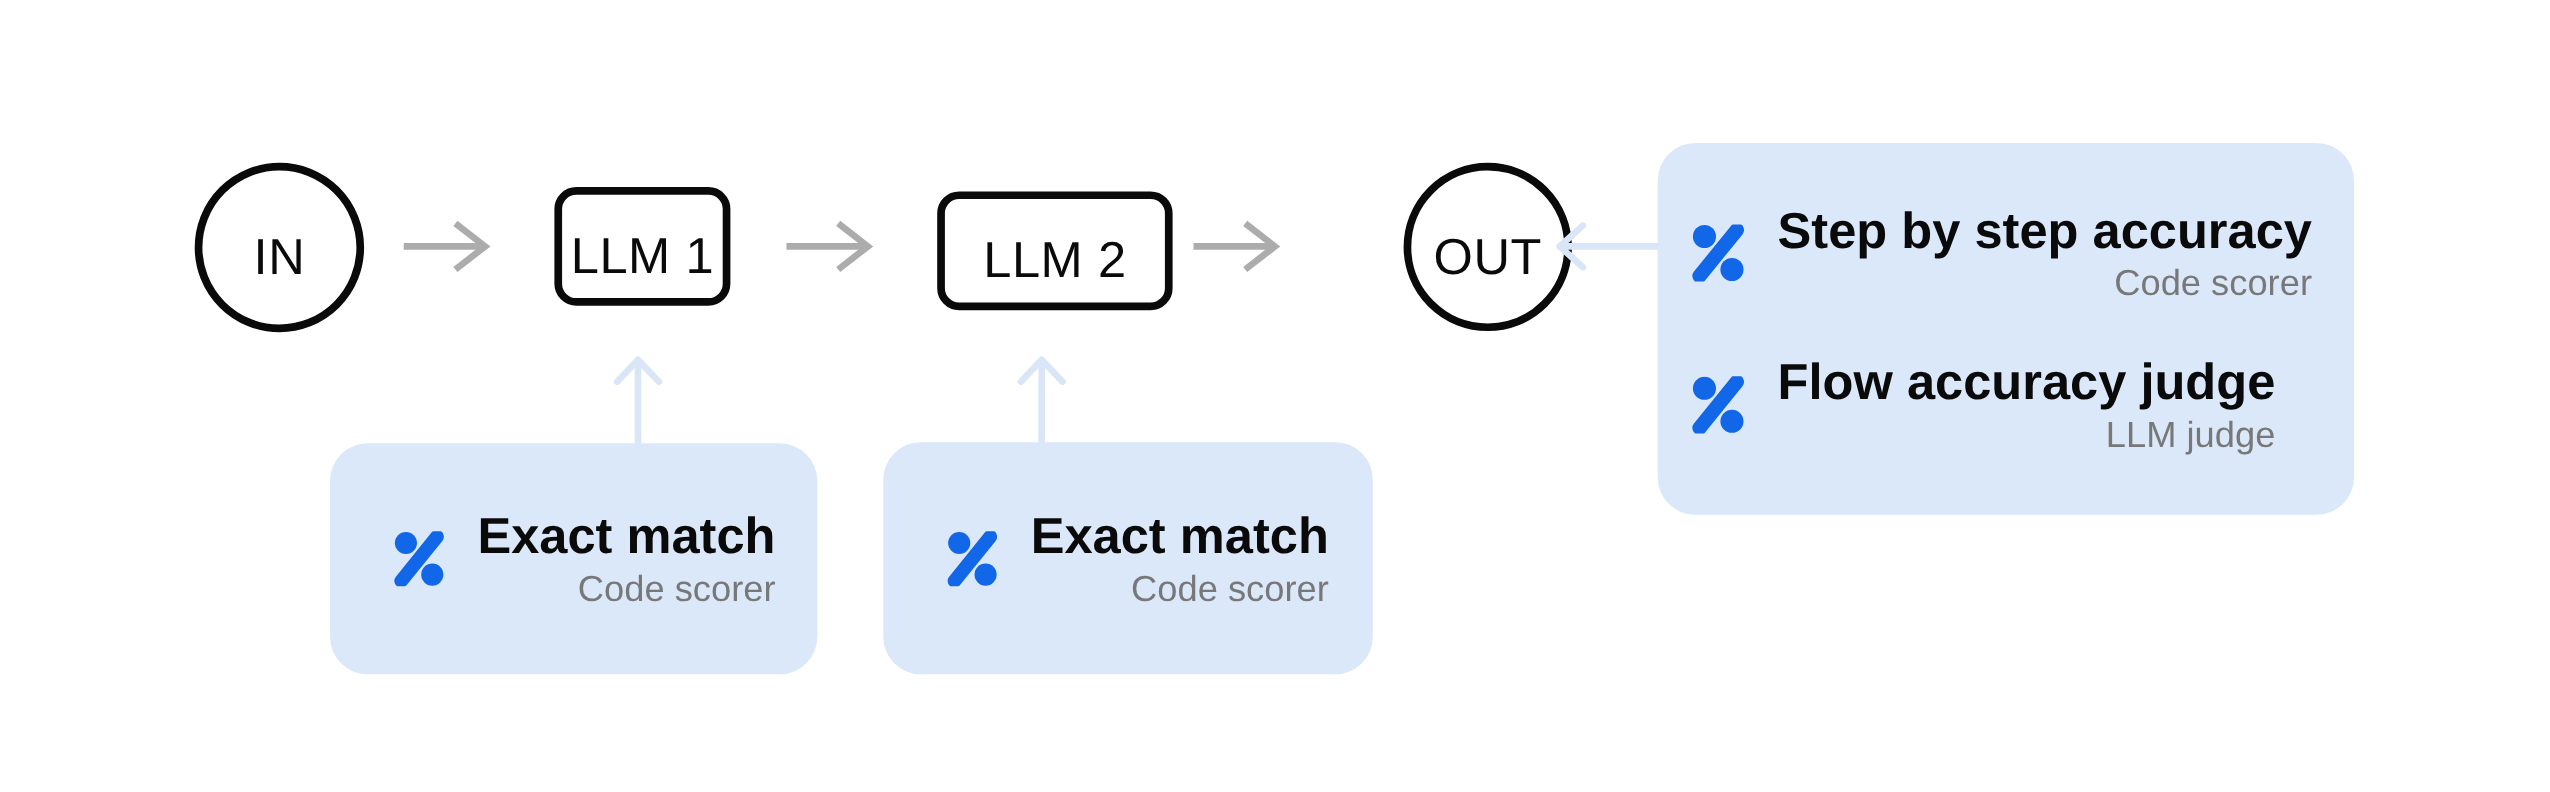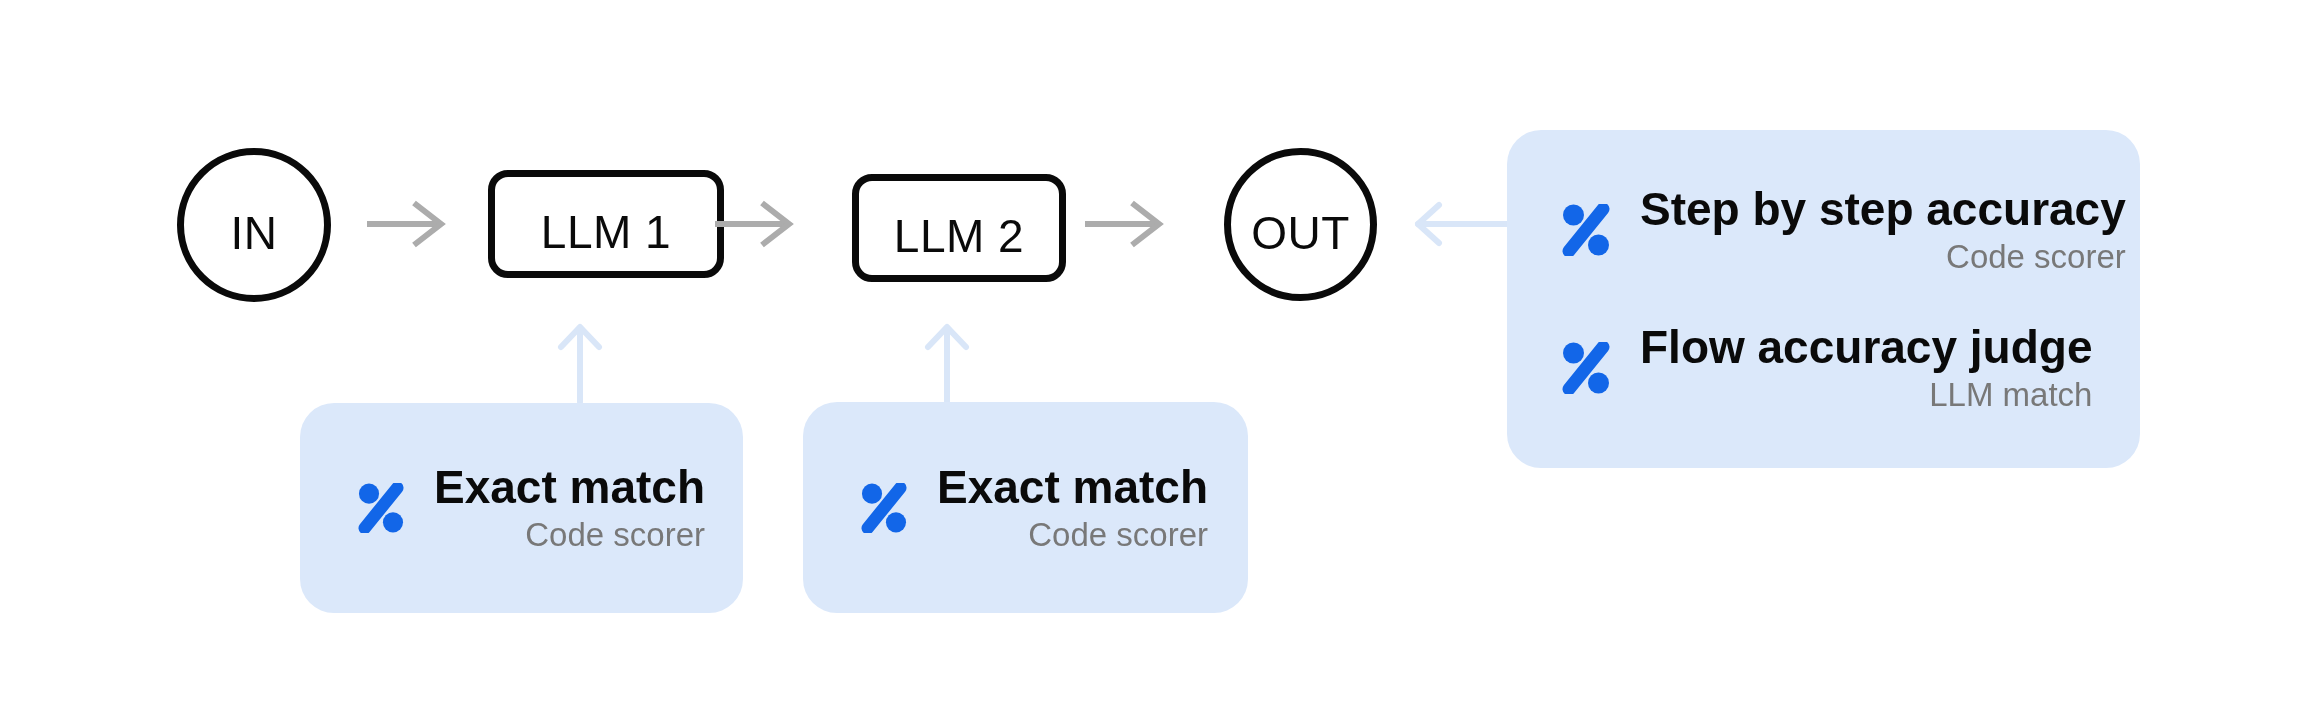--- a/index.html
+++ b/index.html
@@ -54,39 +54,39 @@
 
   <div class="abs node node-circle" style="left:177px; top:148px; width:154px; height:154px;">
     <span class="node-label">IN</span>
   </div>
 
   <svg class="abs arrow-svg" style="left:364px; top:196px;" width="84" height="56" viewBox="0 0 84 56">
     <path d="M3 28 H74" stroke="#ACACAC" stroke-width="6" fill="none"></path>
     <path d="M50 7 L77 28 L50 49" stroke="#ACACAC" stroke-width="6" fill="none" stroke-linejoin="miter"></path>
   </svg>
 
-  <div class="abs node node-rect" style="left:488px; top:170px; width:236px; height:108px;">
+  <div class="abs node node-rect" style="left:504px; top:170px; width:160px; height:108px;">
     <span class="node-label">LLM 1</span>
   </div>
 
   <svg class="abs arrow-svg" style="left:712px; top:196px;" width="84" height="56" viewBox="0 0 84 56">
     <path d="M3 28 H74" stroke="#ACACAC" stroke-width="6" fill="none"></path>
     <path d="M50 7 L77 28 L50 49" stroke="#ACACAC" stroke-width="6" fill="none" stroke-linejoin="miter"></path>
   </svg>
 
   <div class="abs node node-rect" style="left:852px; top:174px; width:214px; height:108px;">
     <span class="node-label">LLM 2</span>
   </div>
 
   <svg class="abs arrow-svg" style="left:1082px; top:196px;" width="84" height="56" viewBox="0 0 84 56">
     <path d="M3 28 H74" stroke="#ACACAC" stroke-width="6" fill="none"></path>
     <path d="M50 7 L77 28 L50 49" stroke="#ACACAC" stroke-width="6" fill="none" stroke-linejoin="miter"></path>
   </svg>
 
-  <div class="abs node node-circle" style="left:1224px; top:148px; width:153px; height:153px;">
+  <div class="abs node node-circle" style="left:1276px; top:148px; width:153px; height:153px;">
     <span class="node-label">OUT</span>
   </div>
 
   <svg class="abs arrow-svg" style="left:556px; top:322px;" width="48" height="82" viewBox="0 0 48 82">
     <path d="M24 80 V6" stroke="#D9E6F8" stroke-width="6" fill="none" stroke-linecap="round"></path>
     <path d="M5 25 L24 5 L43 25" stroke="#D9E6F8" stroke-width="6" fill="none" stroke-linecap="round" stroke-linejoin="round"></path>
   </svg>
 
   <svg class="abs arrow-svg" style="left:923px; top:322px;" width="48" height="82" viewBox="0 0 48 82">
     <path d="M24 80 V6" stroke="#D9E6F8" stroke-width="6" fill="none" stroke-linecap="round"></path>
@@ -119,38 +119,38 @@
         <circle cx="11.5" cy="11" r="10.5" fill="#1266E8"></circle>
         <circle cx="36.5" cy="41" r="10.5" fill="#1266E8"></circle>
       </svg>
       <div class="scorer-text">
         <span class="scorer-title">Exact match</span>
         <span class="scorer-sub">Code scorer</span>
       </div>
     </div>
   </div>
 
-  <div class="abs scorer-card" style="left:1507px; top:130px; width:633px; height:338px; padding-left:55px;">
+  <div class="abs scorer-card" style="left:1507px; top:130px; width:633px; height:338px; padding-left:31px;">
     <div class="scorer-item">
       <svg class="scorer-icon" viewBox="0 0 48 52">
         <path d="M41 5 L7 47" stroke="#1266E8" stroke-width="13" stroke-linecap="round" fill="none"></path>
         <circle cx="11.5" cy="11" r="10.5" fill="#1266E8"></circle>
         <circle cx="36.5" cy="41" r="10.5" fill="#1266E8"></circle>
       </svg>
       <div class="scorer-text">
         <span class="scorer-title">Step by step accuracy</span>
         <span class="scorer-sub">Code scorer</span>
       </div>
     </div>
     <div class="scorer-item">
       <svg class="scorer-icon" viewBox="0 0 48 52">
         <path d="M41 5 L7 47" stroke="#1266E8" stroke-width="13" stroke-linecap="round" fill="none"></path>
         <circle cx="11.5" cy="11" r="10.5" fill="#1266E8"></circle>
         <circle cx="36.5" cy="41" r="10.5" fill="#1266E8"></circle>
       </svg>
       <div class="scorer-text">
         <span class="scorer-title">Flow accuracy judge</span>
-        <span class="scorer-sub">LLM match</span>
+        <span class="scorer-sub">LLM judge</span>
       </div>
     </div>
   </div>
 
 </div>
 
 </body></html>

